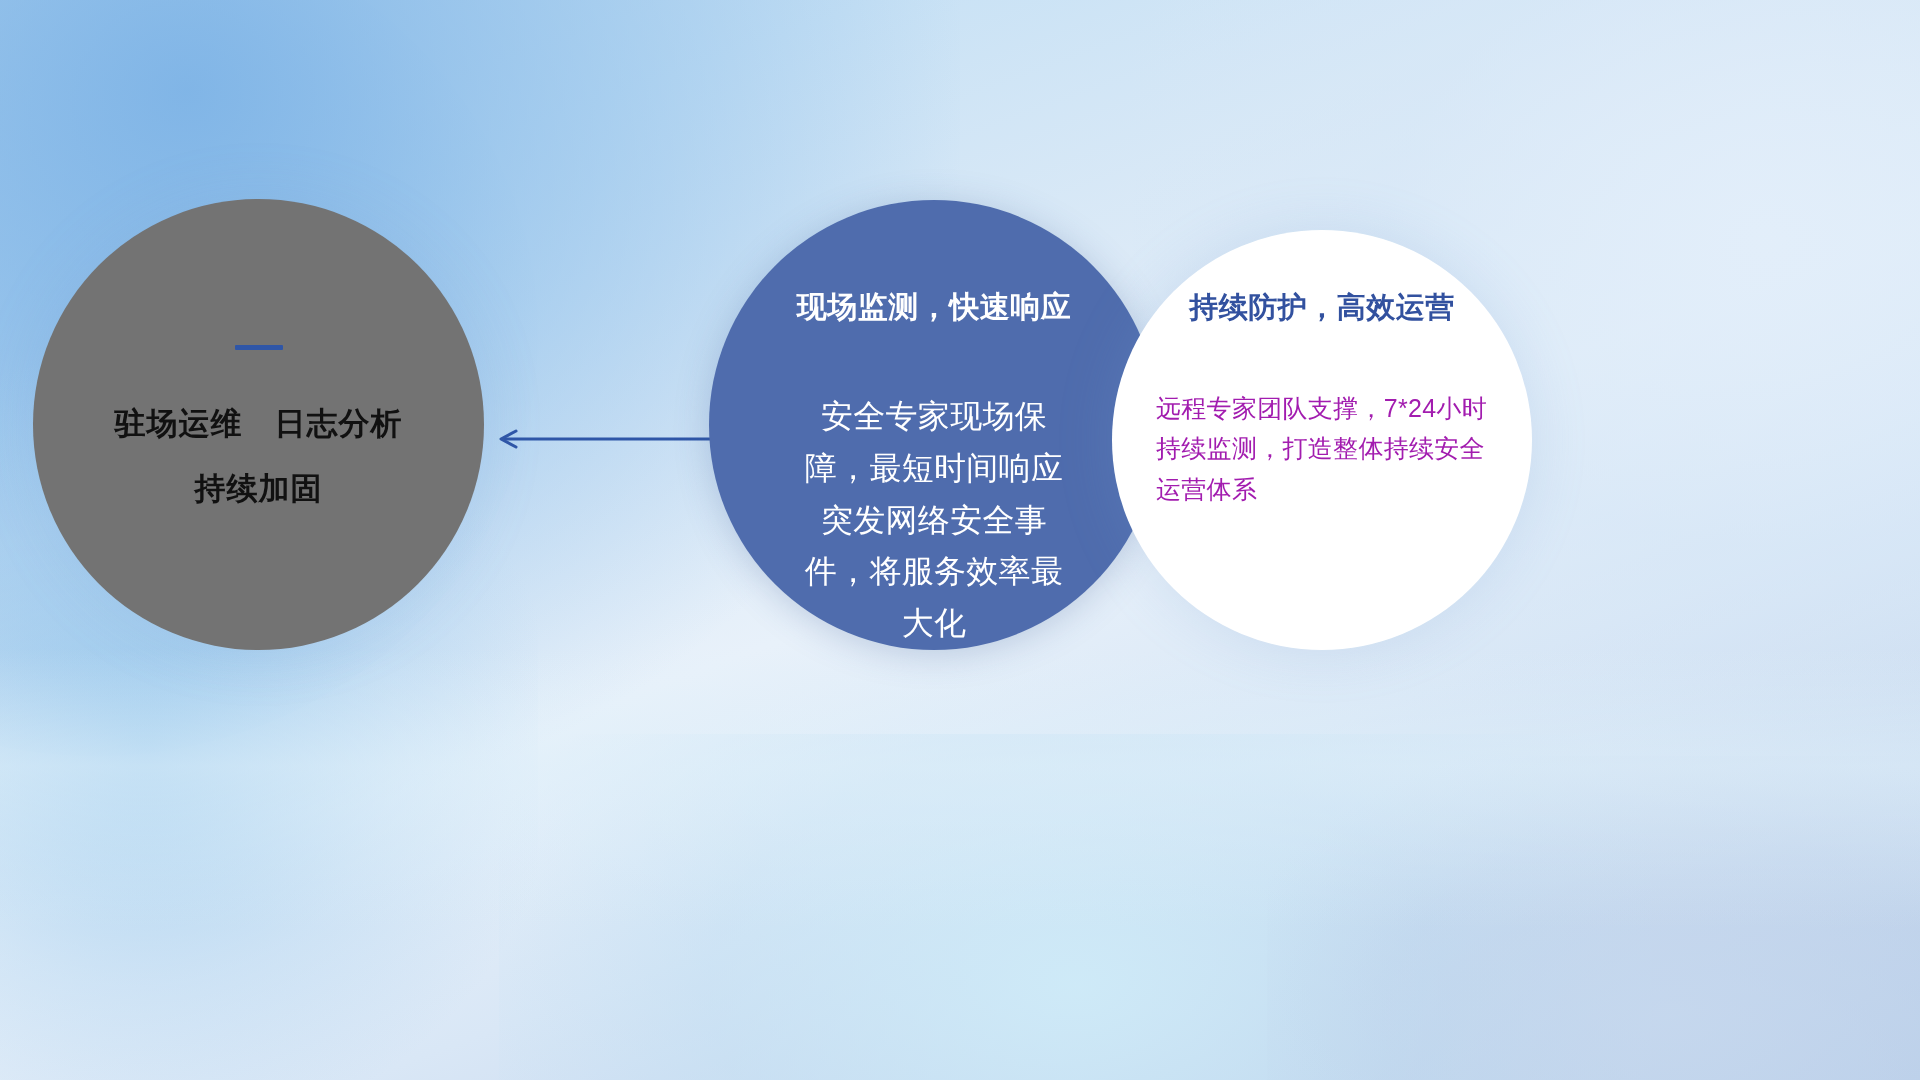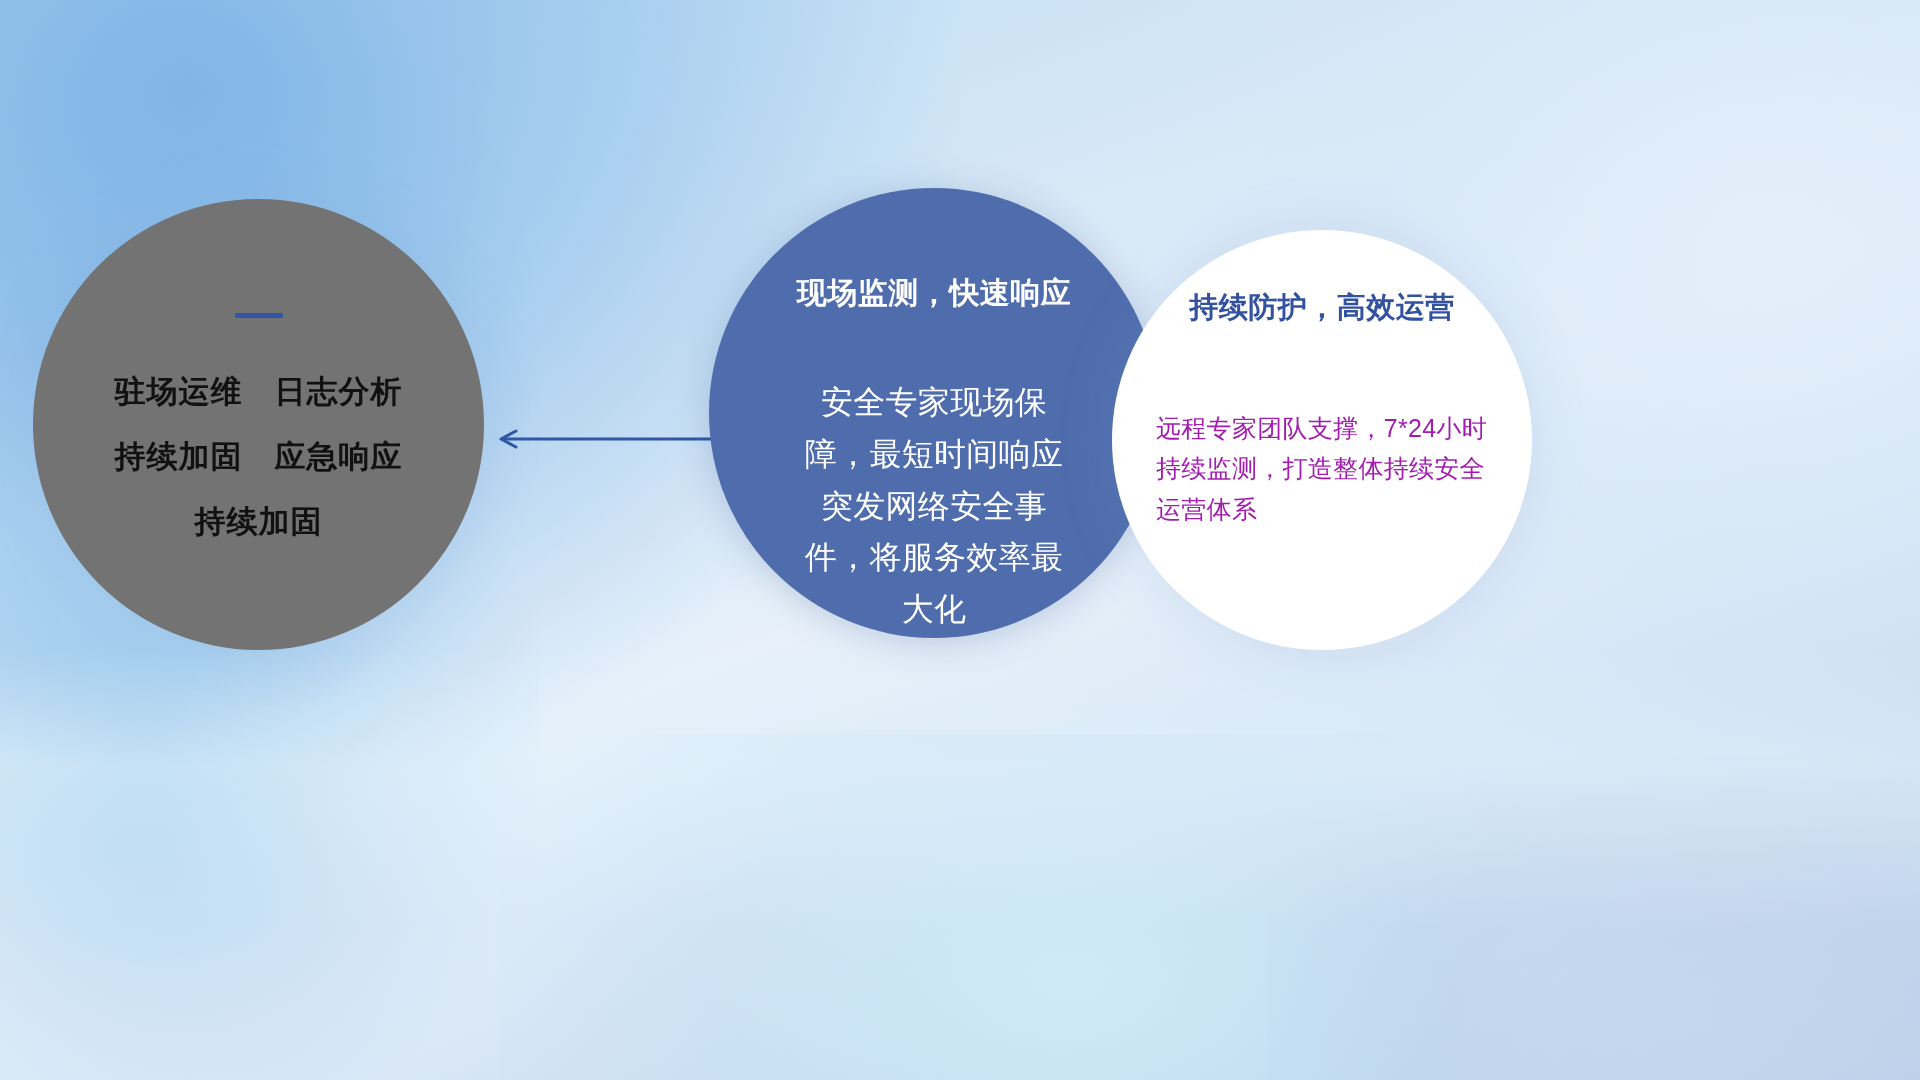--- a/index.html
+++ b/index.html
@@ -97,23 +97,24 @@
   }
   .left-line {
     font-size:31px; font-weight:bold; color:#111111;
     letter-spacing:1px; line-height:1.0;
     margin-bottom:34px; white-space:pre;
   }
   .left-line:last-child { margin-bottom:0; }
 
   
   #circle-mid {
-    left:709px; top:188px; width:450px; height:450px;
+    left:709px; top:200px; width:450px; height:450px;
     background:#4f6cad;
     box-shadow:0 4px 34px rgba(60,90,150,.25);
+    justify-content:flex-end;
   }
   #circle-mid .inner { width:100%; padding:88px 60px 0 60px; }
   .mid-title {
     font-size:30px; font-weight:bold; color:#ffffff;
     letter-spacing:.5px; line-height:1.1;
     white-space:nowrap; margin-bottom:68px;
   }
   .mid-body {
     font-size:32px; color:#ffffff; line-height:1.62;
     letter-spacing:.3px; max-width:286px; margin:0 auto;
@@ -123,21 +124,21 @@
   
   #circle-right {
     left:1112px; top:230px; width:420px; height:420px;
     background:#ffffff;
     box-shadow:0 0 56px rgba(120,160,210,.20);
   }
   #circle-right .inner { width:100%; padding:62px 38px 0 38px; }
   .right-title {
     font-size:29px; font-weight:bold; color:#32519f;
     letter-spacing:.5px; line-height:1.1;
-    white-space:nowrap; margin-bottom:84px;
+    white-space:nowrap; margin-bottom:64px;
   }
   .right-body {
     font-size:25px; color:#a21caf; line-height:1.62;
     letter-spacing:.3px; max-width:332px; margin:0 auto;
     text-align:left;
   }
 
   
   #arrow { position:absolute; left:490px; top:424px; width:222px; height:30px; }
 </style>
@@ -154,21 +155,20 @@
   <div class="bg-glow-e"></div>
   <div class="bg-sheen"></div>
 </div>
 
 <div id="stage">
 
   <div class="circle" id="circle-left">
     <div class="inner">
       <div class="dash"></div>
       <div class="left-line">驻场运维　日志分析</div>
-      <div class="left-line">持续加固　应急响应</div>
       <div class="left-line">持续加固</div>
     </div>
   </div>
 
   <div id="arrow">
     <svg width="222" height="30" viewBox="0 0 222 30" xmlns="http://www.w3.org/2000/svg">
       <line x1="222" y1="15" x2="14" y2="15" stroke="#2f56a7" stroke-width="3"></line>
       <polyline points="26,7 11,15 26,23" fill="none" stroke="#2f56a7" stroke-width="3" stroke-linecap="round" stroke-linejoin="round"></polyline>
     </svg>
   </div>

